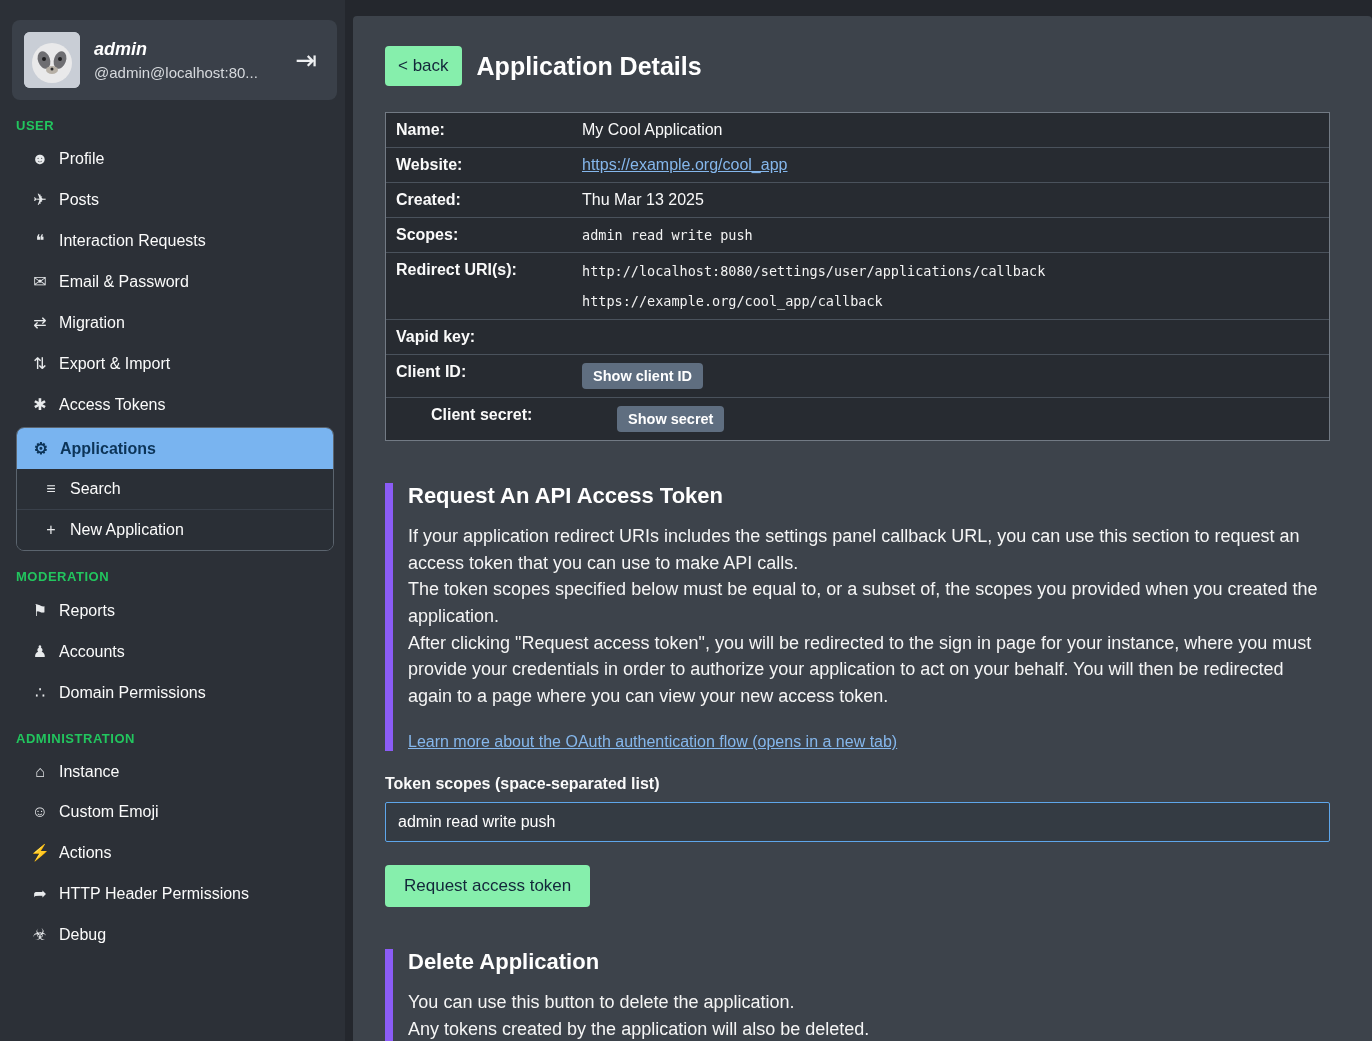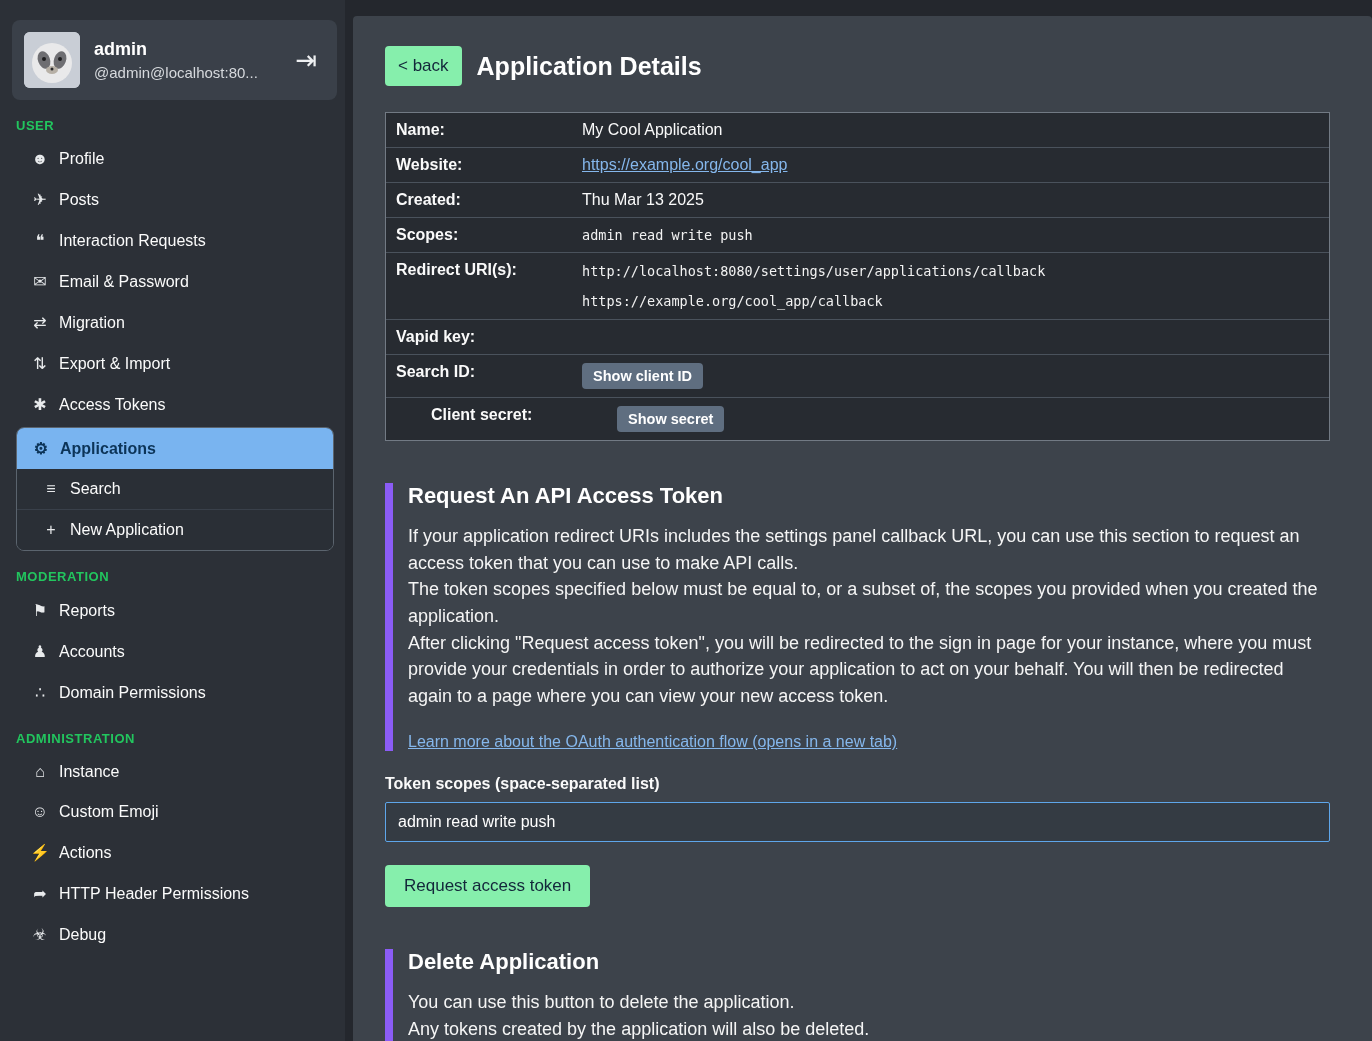--- a/index.html
+++ b/index.html
@@ -4,21 +4,21 @@
 <style>
   * { box-sizing: border-box; }
   html, body { margin: 0; padding: 0; background: #24272d; font-family: "Liberation Sans", sans-serif; color: #fafafa; }
   .app { display: flex; min-height: 1041px; width: 1372px; }
 
   
   .sidebar { width: 345px; flex: 0 0 345px; background: #2c3037; padding-bottom: 24px; }
   .user-card { margin: 20px 8px 14px 12px; background: #3a4049; border-radius: 8px; padding: 12px; display: flex; align-items: center; gap: 14px; cursor: pointer; }
   .avatar { width: 56px; height: 56px; border-radius: 6px; overflow: hidden; flex: 0 0 56px; background: #c9ced6; }
   .user-meta { flex: 1 1 auto; min-width: 0; }
-  .user-name { font-weight: bold; font-size: 18px; color: #ffffff; }
+  .user-name { font-weight: bold; font-size: 18px; color: #ffffff; font-style: italic; }
   .user-handle { font-size: 15px; color: #d6d9dd; margin-top: 4px; white-space: nowrap; overflow: hidden; }
   .logout { font-size: 26px; color: #eef0f2; padding: 0 8px 0 0; cursor: pointer; }
 
   .section-heading { color: #22c55e; font-weight: bold; font-size: 13px; letter-spacing: 0.04em; margin: 18px 16px 6px 16px; }
   nav ul { list-style: none; margin: 0; padding: 0; }
   .nav-item { display: flex; align-items: center; gap: 9px; padding: 11px 16px 11px 30px; font-size: 16px; color: #fbfbfb; cursor: pointer; }
   .nav-item .icon { width: 20px; text-align: center; font-size: 16px; color: #e8eaec; flex: 0 0 20px; }
 
   .app-group { margin: 2px 11px 2px 16px; border: 1px solid #5b646e; border-radius: 8px; overflow: hidden; }
   .app-group .nav-item.active { background: #79b4f0; color: #0c3458; font-weight: bold; padding-left: 14px; }
@@ -206,21 +206,21 @@
         <div class="dlabel">Redirect URI(s):</div>
         <div class="dvalue multi">
           <span class="mono-line">http://localhost:8080/settings/user/applications/callback</span>
           <span class="mono-line">https://example.org/cool_app/callback</span>
         </div>
       </div>
       <div class="drow">
         <div class="dlabel">Vapid key:</div>
       </div>
       <div class="drow">
-        <div class="dlabel">Search ID:</div>
+        <div class="dlabel">Client ID:</div>
         <div class="dvalue"><button class="btn btn-gray">Show client ID</button></div>
       </div>
       <div class="drow">
         <div class="dlabel">Client secret:</div>
         <div class="dvalue"><button class="btn btn-gray">Show secret</button></div>
       </div>
     </div>
 
     <section class="block">
       <div class="bordered">

